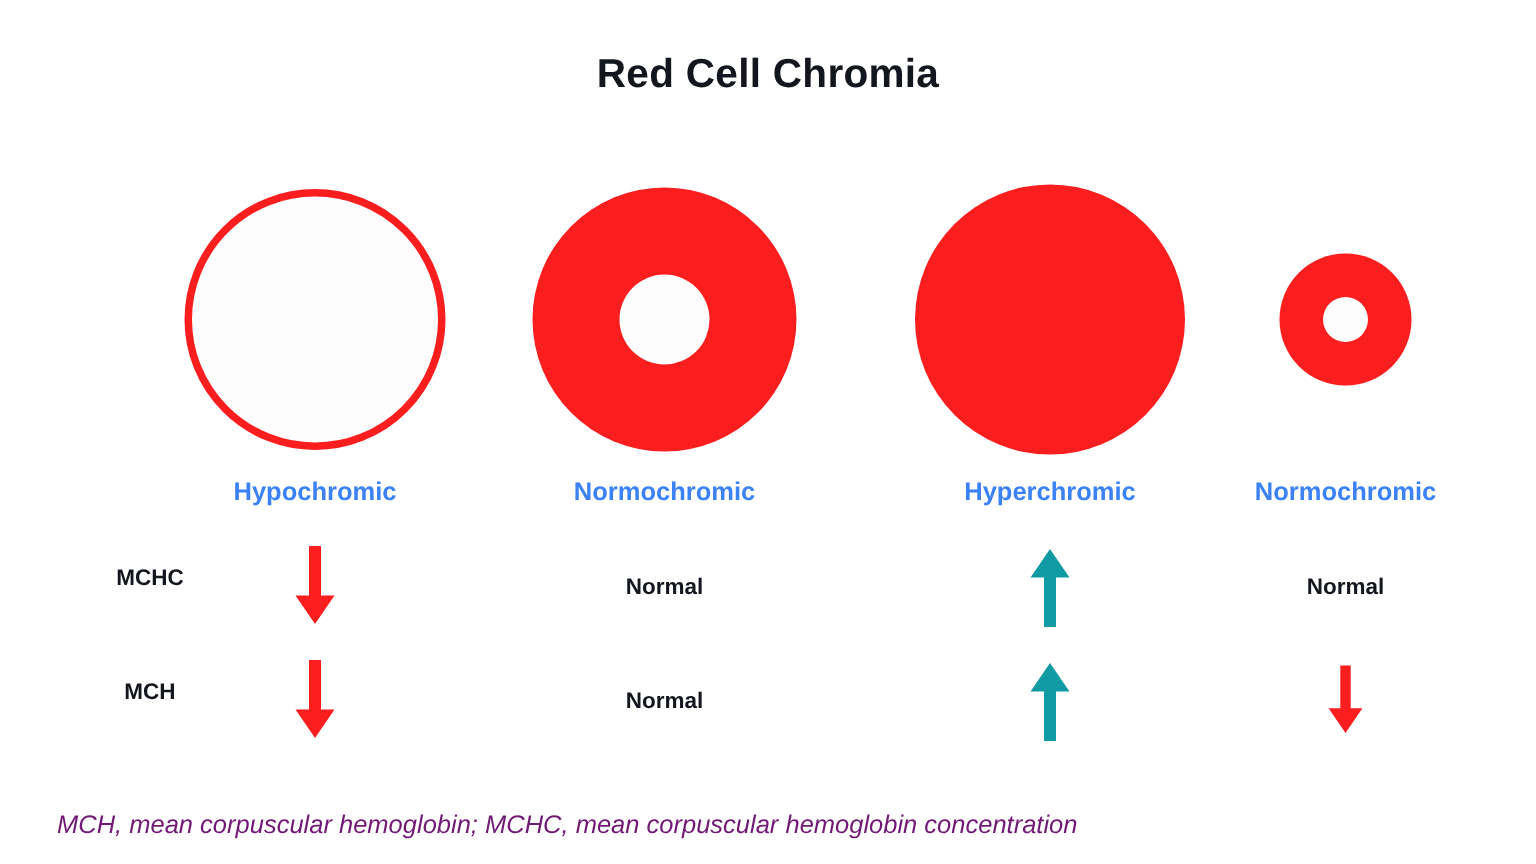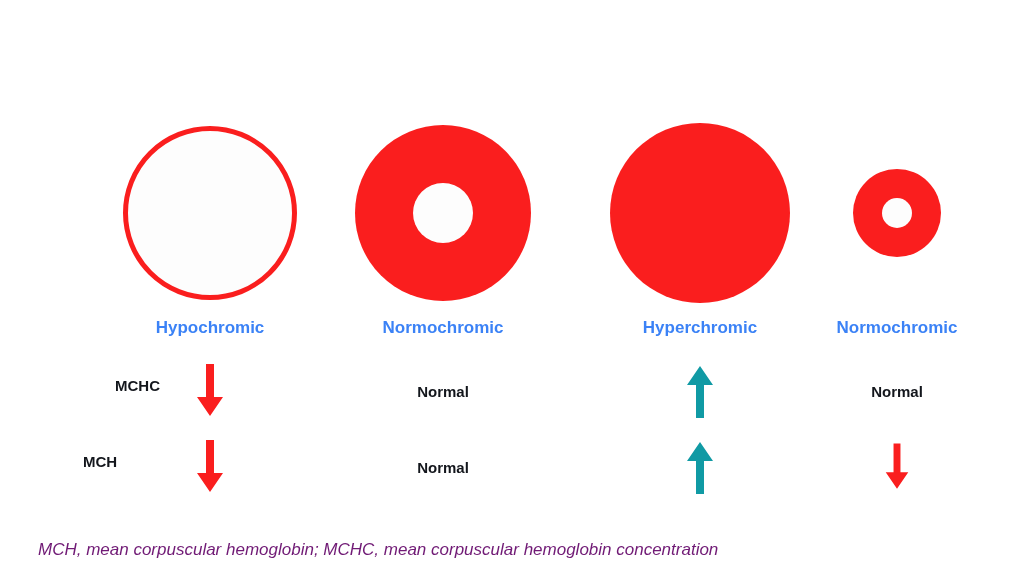--- a/index.html
+++ b/index.html
@@ -142,38 +142,39 @@
   
   .row-header {
     position: absolute;
     left: 40px;
     width: 120px;
     text-align: center;
     font-size: 15px;
     font-weight: bold;
     color: #13161c;
   }
-  .row-header.mchc { top: 377px; text-align: right; }
+  .row-header.mchc { top: 377px; }
   .row-header.mch  { top: 453px; }
 
   
   .footnote {
     position: absolute;
     left: 38px;
     top: 540px;
     font-size: 17px;
     font-style: italic;
     color: #701a75;
   }
 </style>
 </head>
 <body>
 
 <div class="figure">
 
+  <div class="title">Red Cell Chromia</div>
 
   <div class="row-header mchc">MCHC</div>
   <div class="row-header mch">MCH</div>
 
   <div class="col col-0">
 
     <div class="cell-slot">
       <div class="cell pale"></div>
     </div>
 

